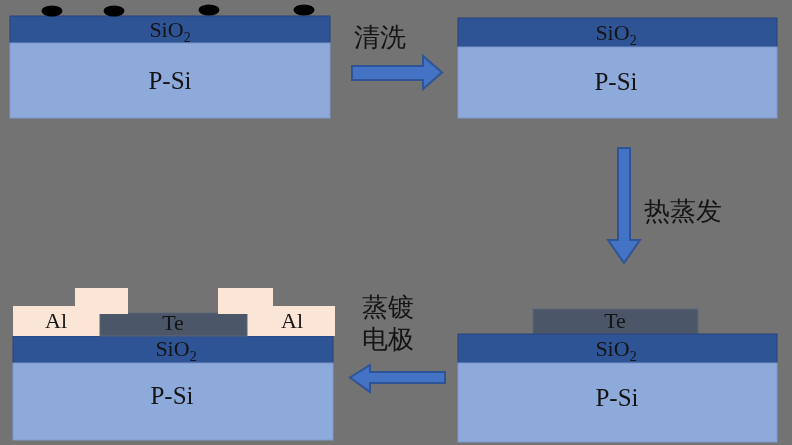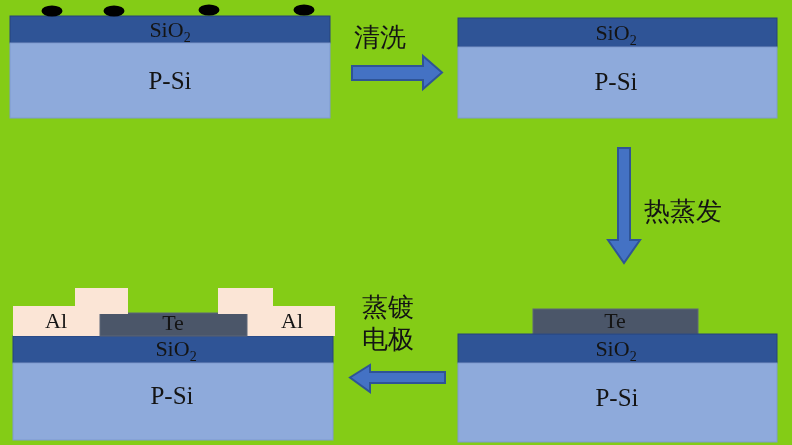--- a/index.html
+++ b/index.html
@@ -1,16 +1,16 @@
 <!DOCTYPE html>
 <html><head>
 <meta charset="utf-8">
 <style>
   html,body{margin:0;padding:0;background:#ffffff;}
-  .canvas{position:relative;width:792px;height:445px;background:#84cc16;overflow:hidden;}
+  .canvas{position:relative;width:792px;height:445px;background:#737373;overflow:hidden;}
   svg{display:block;}
   .lbl{font-family:"Liberation Serif","DejaVu Serif",serif;font-size:22px;fill:#141414;text-anchor:middle;}
   .lbl-lg{font-family:"Liberation Serif","DejaVu Serif",serif;font-size:25px;fill:#141414;text-anchor:middle;}
   .sub{font-size:14px;}
   .cn{font-family:"Liberation Serif","DejaVu Serif",serif;font-size:26px;fill:#141414;text-anchor:middle;}
   .layer{stroke-width:1;}
   .arrow{stroke-width:2;stroke-linejoin:miter;}
 </style>
 </head>
 <body>

